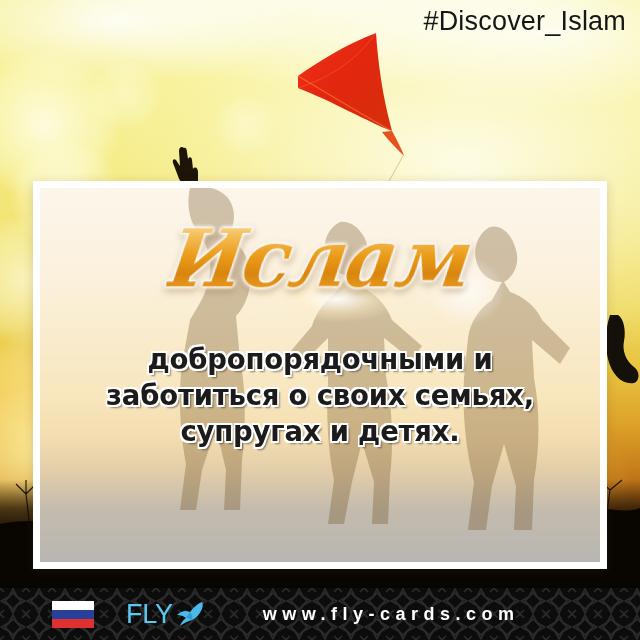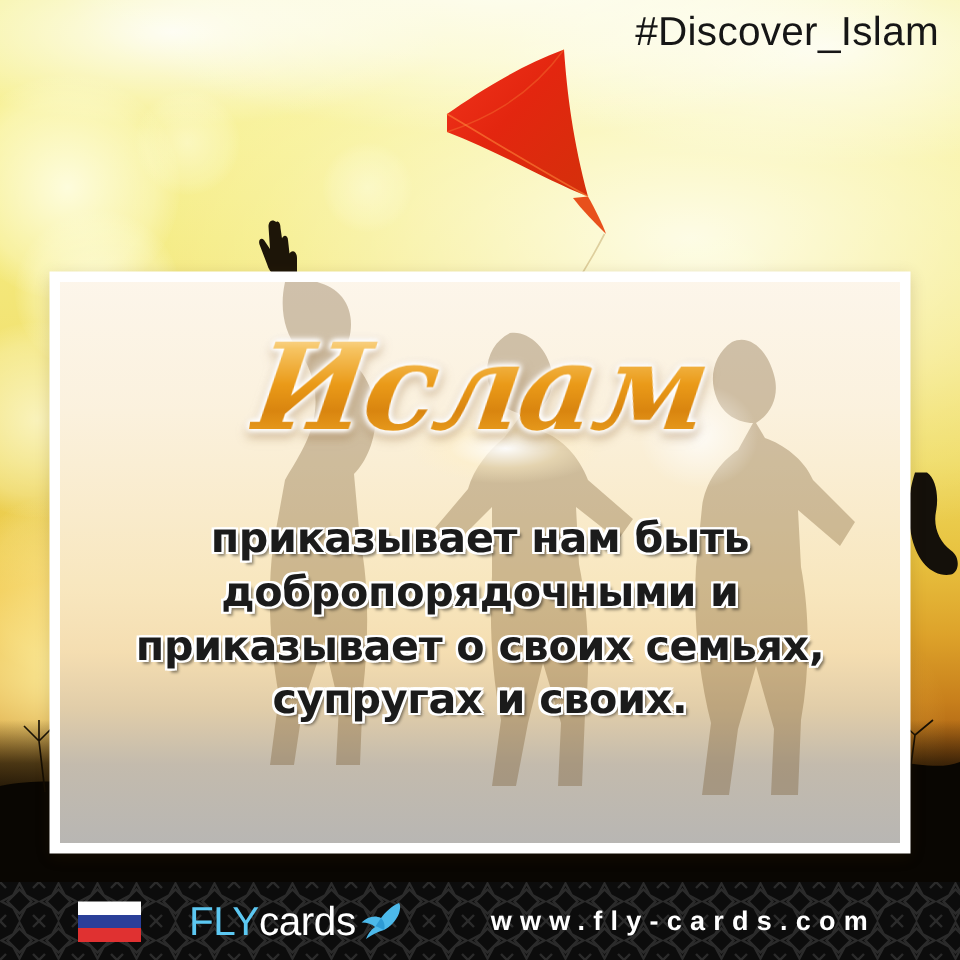--- a/index.html
+++ b/index.html
@@ -203,24 +203,23 @@
       </svg>
 
       <div class="title-flare"></div>
       <div class="title-flare2"></div>
 
       <div class="title-wrap">
         <span class="title">Ислам</span>
       </div>
 
       <div class="body-text">
-        <span class="ln">приказывает нам быть</span>
         <span class="ln">добропорядочными и</span>
-        <span class="ln">приказывает о своих семьях,</span>
-        <span class="ln">супругах и своих.</span>
+        <span class="ln">заботиться о своих семьях,</span>
+        <span class="ln">супругах и детях.</span>
       </div>
 
     </div>
   </div>
 
   <div class="footer">
     <svg class="footer-pattern" viewBox="0 0 640 52" preserveAspectRatio="none">
       <defs>
         <pattern id="star8" width="26" height="26" patternUnits="userSpaceOnUse">
           <rect width="26" height="26" fill="#0c0c0c"></rect>
@@ -231,21 +230,20 @@
           </g>
         </pattern>
       </defs>
       <rect width="640" height="52" fill="url(#star8)"></rect>
     </svg>
 
     <div class="footer-row">
       <div class="flag"></div>
       <div class="brand">
         <span class="fly">FLY</span>
-        <span class="cards">cards</span>
         <svg class="bird" viewBox="0 0 30 26">
           <path d="M27 1 C 22 3, 18 7, 15 11 C 11 9, 6 10, 2 14 C 6 14, 9 15, 11 17
                    C 8 19, 6 22, 5 25 C 9 22, 13 20, 17 19 C 21 17, 25 13, 27 8 C 28 5, 28 2, 27 1 Z" fill="#4cb9ea"></path>
           <path d="M15 11 C 17 13, 18 16, 17 19 C 14 18, 12 16, 11 17 Z" fill="#2e9bd4"></path>
         </svg>
       </div>
       <div class="url">www.fly-cards.com</div>
     </div>
   </div>
 

